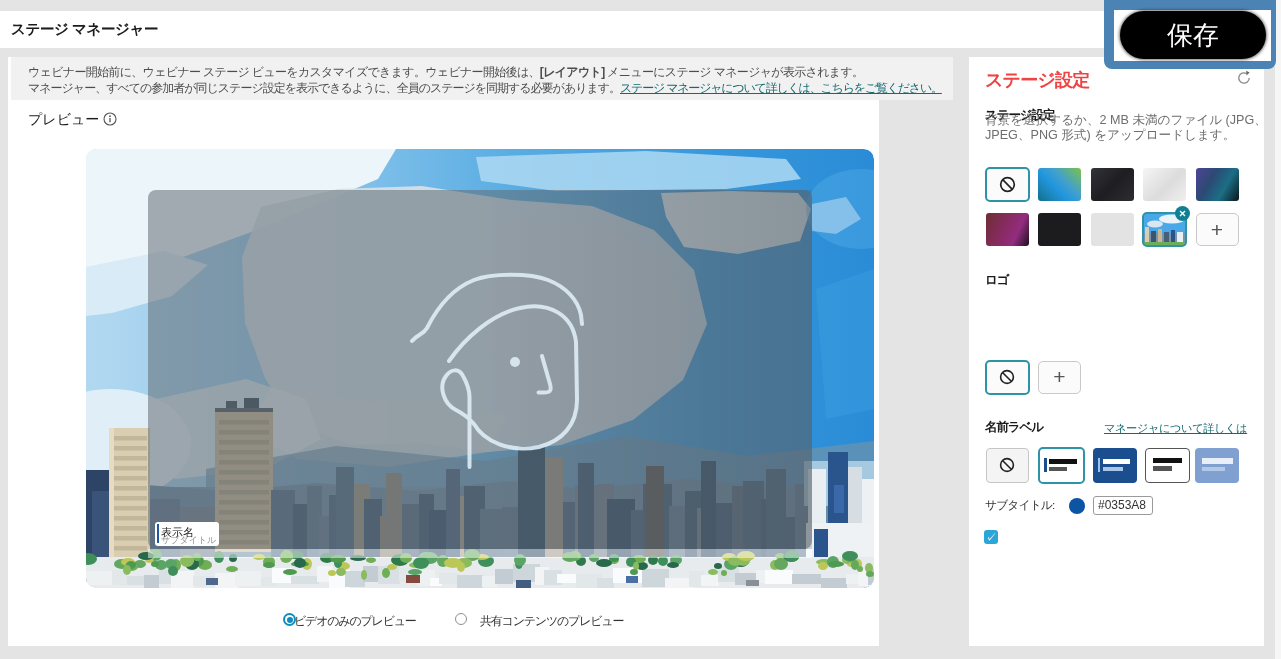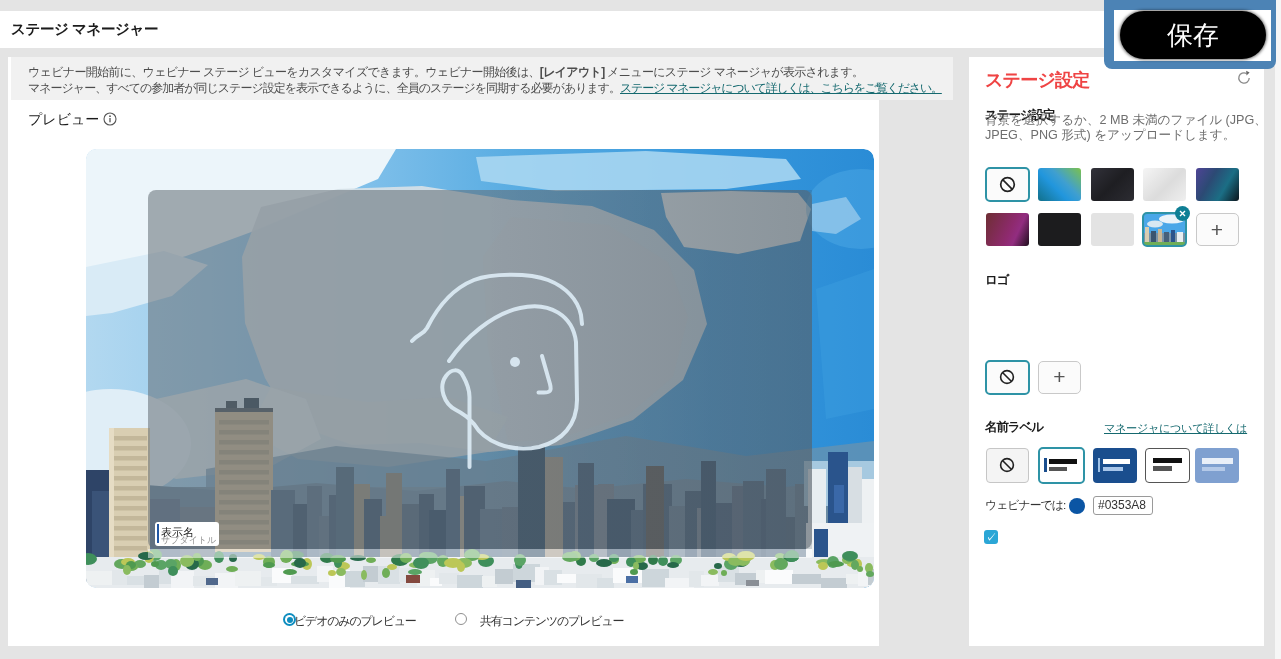--- a/index.html
+++ b/index.html
@@ -418,21 +418,21 @@
       </div>
       <div class="abs" style="left:176px;top:390.5px;width:44.5px;height:35px;background:#fff;border:1px solid #555;border-radius:4px;box-sizing:border-box;">
 <div style="position:absolute;left:7px;top:9px;width:29px;height:5.5px;background:#111;"></div>
 <div style="position:absolute;left:7px;top:17.5px;width:19px;height:4.5px;background:#555;"></div>
       </div>
       <div class="abs" style="left:225.5px;top:390.5px;width:44.5px;height:35px;background:#7fa0d0;border-radius:4px;">
 <div style="position:absolute;left:7px;top:10px;width:31px;height:6px;background:#e9eff8;"></div>
 <div style="position:absolute;left:7px;top:19px;width:23px;height:4.5px;background:#b4c9e8;"></div>
       </div>
     </div>
-  <div class="abs" style="left:16px;top:441px;font-size:11.8px;letter-spacing:-0.9px;color:#333;">ウェビナーでは:</div>
+  <div class="abs" style="left:16px;top:441px;font-size:11.8px;letter-spacing:-0.9px;color:#333;">サブタイトル:</div>
   <div class="abs" style="left:99.5px;top:440.5px;width:16px;height:16px;border-radius:50%;background:#0b55a4;"></div>
   <div class="abs" style="left:124px;top:438.5px;width:54px;height:17px;border:1px solid #9a9a9a;border-radius:3px;font-size:12px;color:#333;line-height:17px;padding-left:4px;">#0353A8</div>
   <div class="abs" style="left:15px;top:472.5px;width:14px;height:14px;border-radius:3px;background:#2ba6d6;color:#fff;font-size:11px;line-height:14px;text-align:center;">✓</div>
 </div>
 
 <div class="abs" id="rightedge"></div>
 
 <div class="abs" style="left:1104px;top:-10px;width:172px;height:79px;background:#4c83b5;border-radius:8px;"></div>
 <div class="abs" style="left:1114px;top:10px;width:157px;height:51px;background:#fff;"></div>
 <div class="abs" style="left:1120px;top:11px;width:146px;height:48px;background:#000;border-radius:24px;box-shadow:0 0 3px 1px rgba(0,0,0,0.55);color:#fff;font-size:26px;display:flex;align-items:center;justify-content:center;">保存</div>

